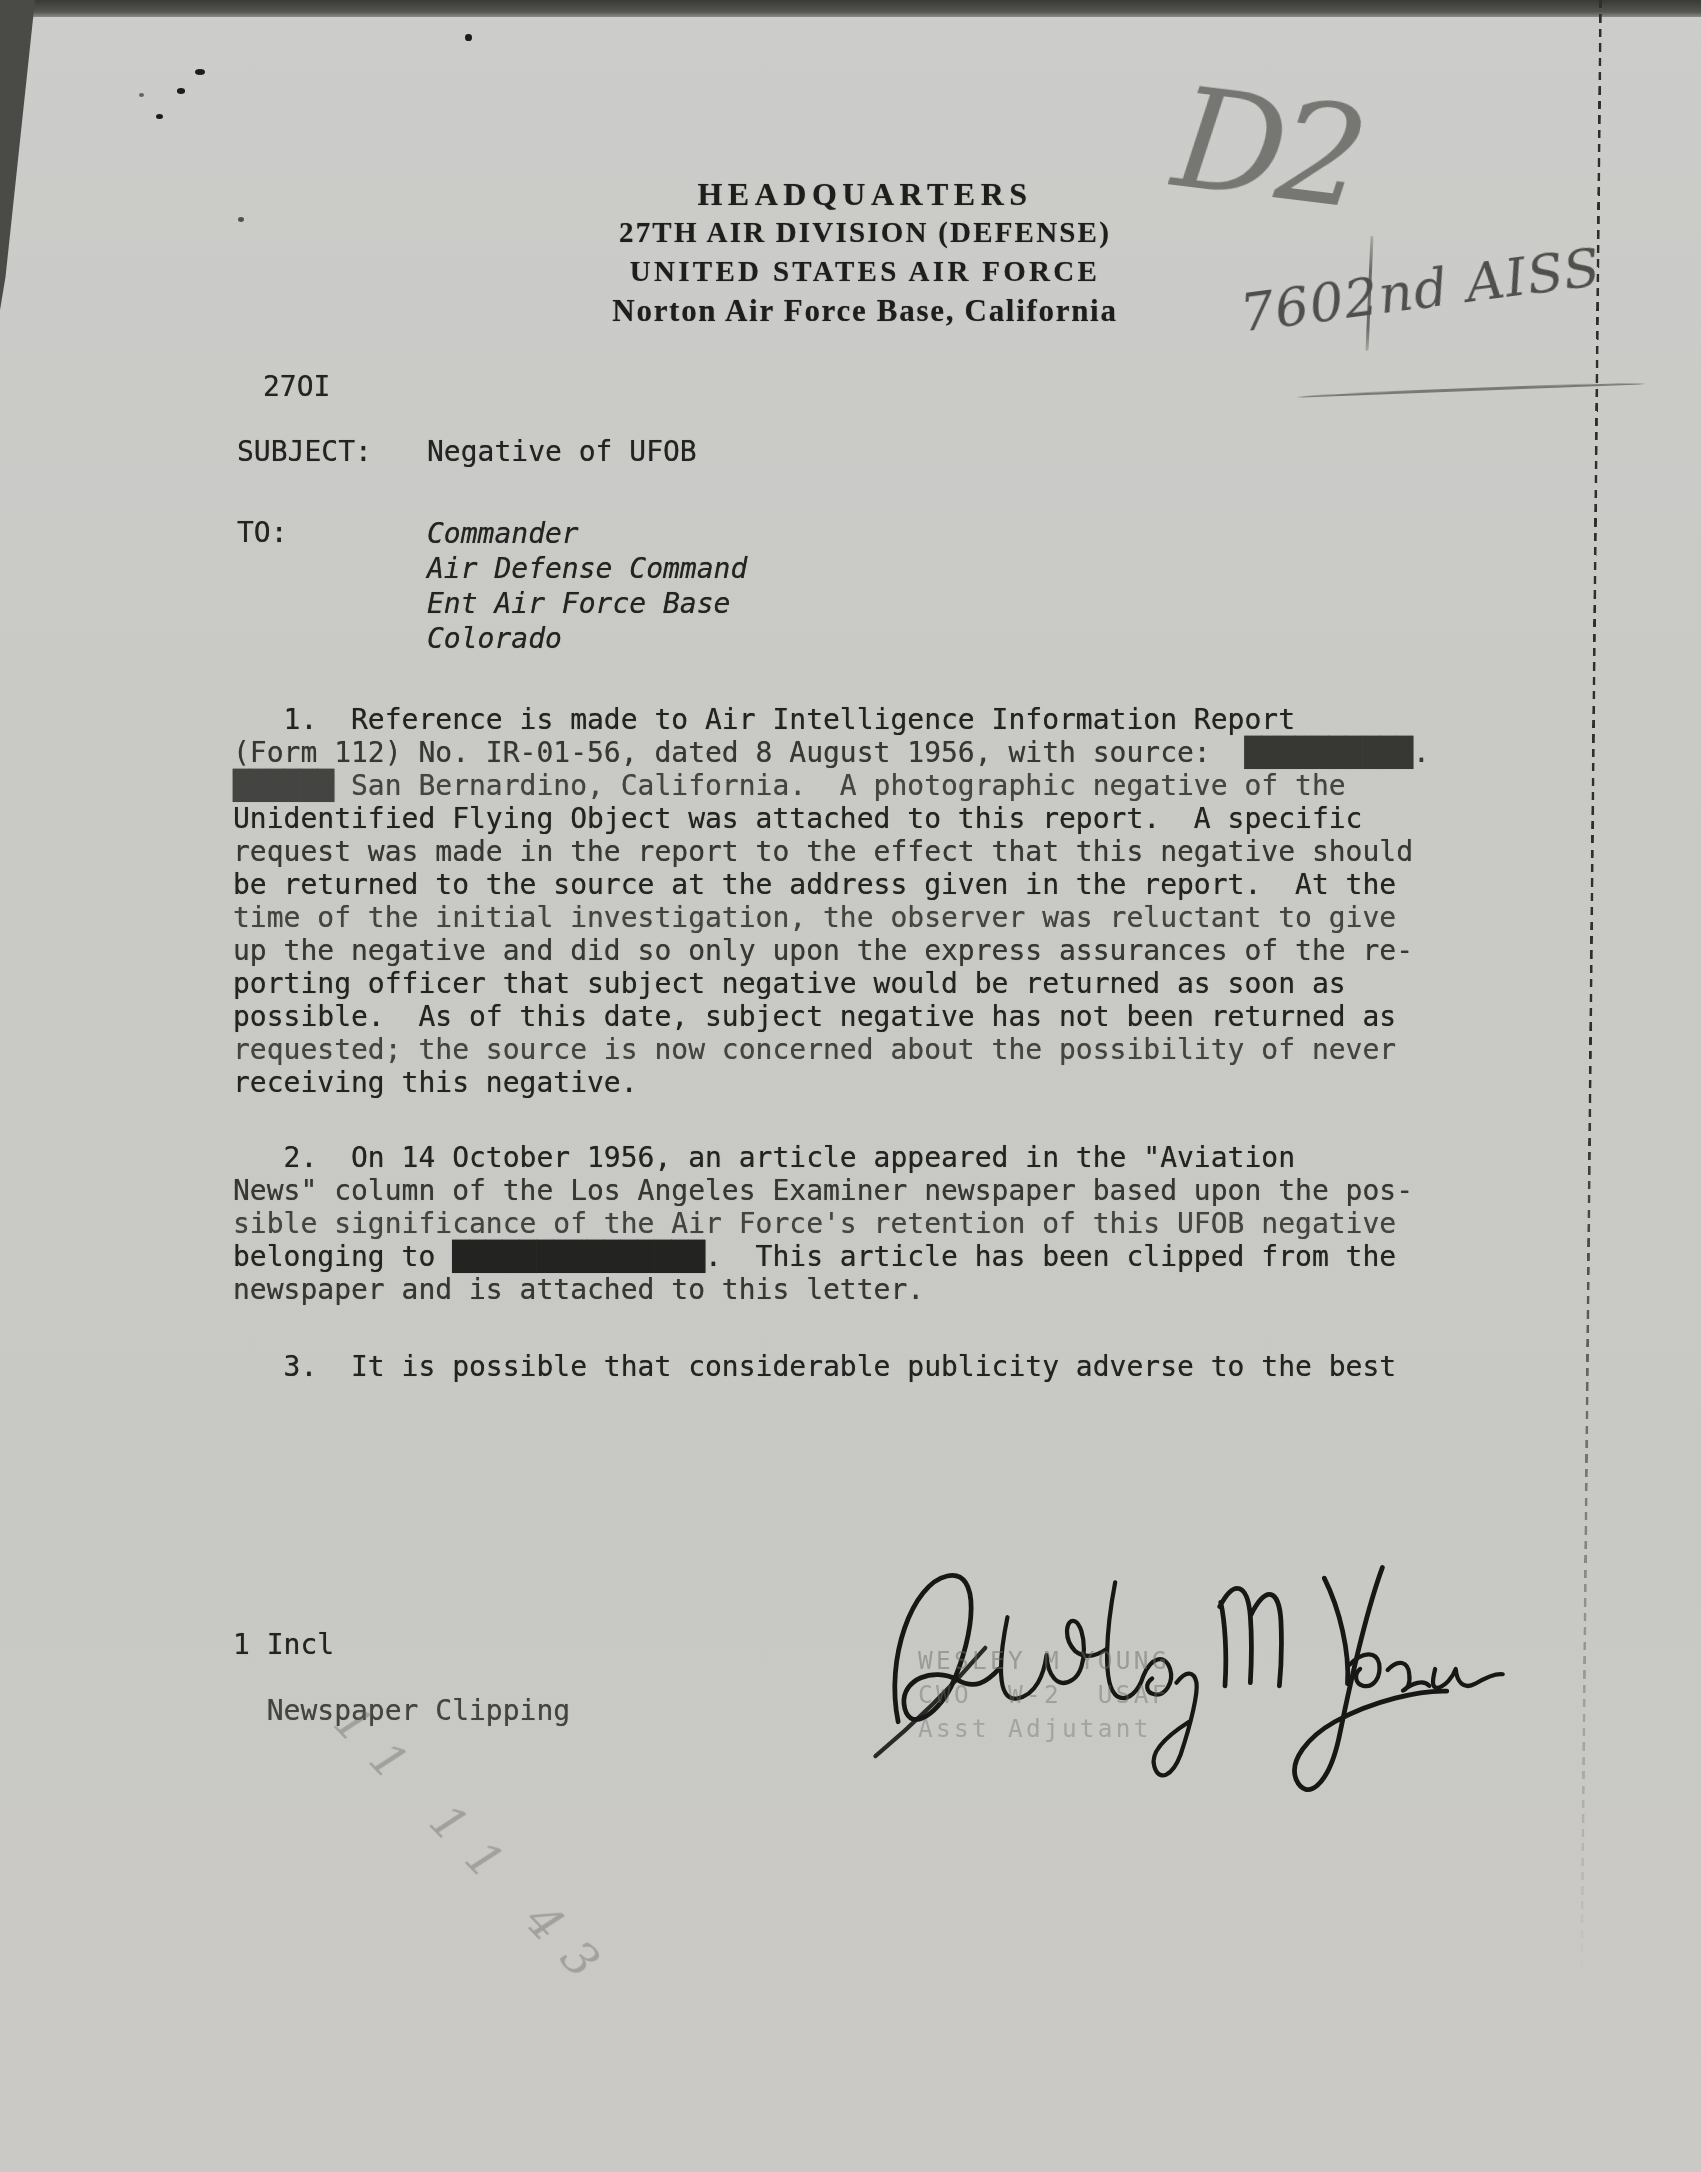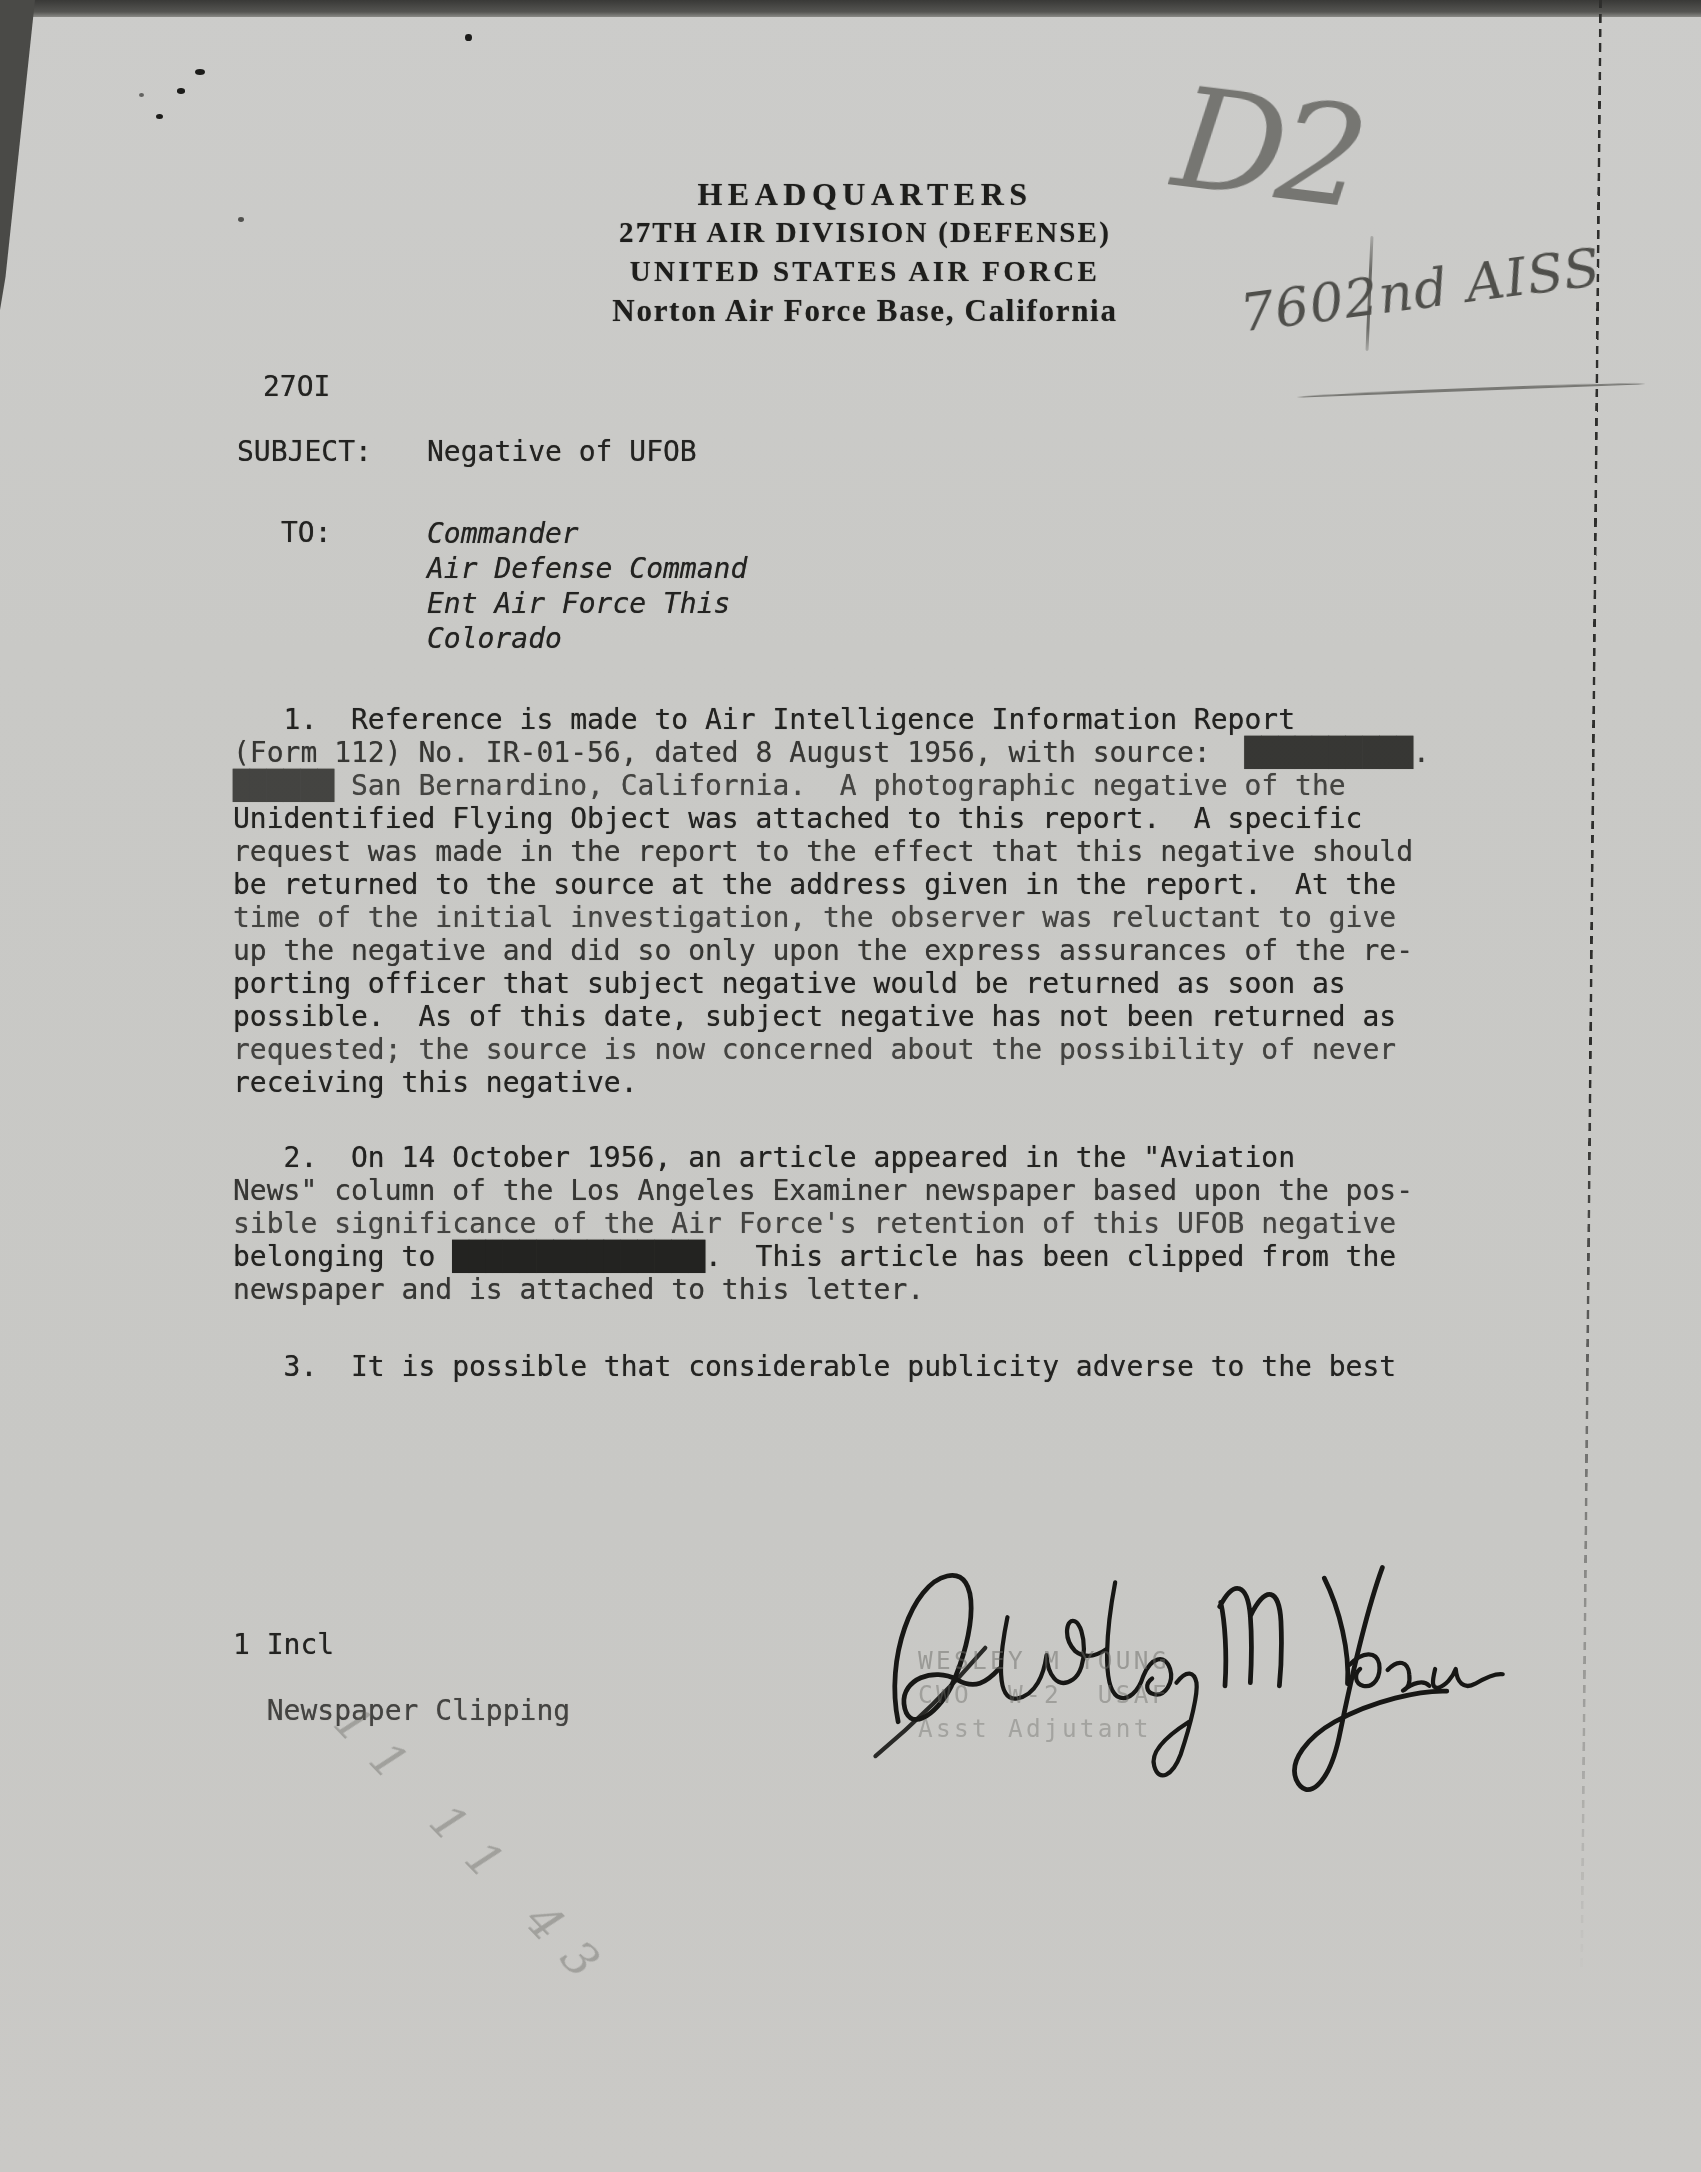--- a/index.html
+++ b/index.html
@@ -80,22 +80,22 @@
     <div class="lh2">27TH AIR DIVISION (DEFENSE)</div>
     <div class="lh3">UNITED STATES AIR FORCE</div>
     <div class="lh4">Norton Air Force Base, California</div>
   </div>
 
   <div class="mono tblock" style="left:263px;top:370px;">27OI</div>
 
   <div class="mono tblock" style="left:237px;top:435px;">SUBJECT:</div>
   <div class="mono tblock" style="left:427px;top:435px;">Negative of UFOB</div>
 
-  <div class="mono tblock" style="left:237px;top:516px;margin-left:44px;">TO:</div>
-  <div class="mono tblock to-lines" style="left:427px;top:516px;"><div class="tline">Commander</div><div class="tline">Air Defense Command</div><div class="tline">Ent Air Force This</div><div class="tline">Colorado</div></div>
+  <div class="mono tblock" style="left:237px;top:516px;">TO:</div>
+  <div class="mono tblock to-lines" style="left:427px;top:516px;"><div class="tline">Commander</div><div class="tline">Air Defense Command</div><div class="tline">Ent Air Force Base</div><div class="tline">Colorado</div></div>
 
   <div class="mono tblock" style="left:233px;top:703px;"><div class="tline">   1.  Reference is made to Air Intelligence Information Report</div><div class="tline">(Form 112) No. IR-01-56, dated 8 August 1956, with source:  ██████████.</div><div class="tline">██████ San Bernardino, California.  A photographic negative of the</div><div class="tline">Unidentified Flying Object was attached to this report.  A specific</div><div class="tline">request was made in the report to the effect that this negative should</div><div class="tline">be returned to the source at the address given in the report.  At the</div><div class="tline">time of the initial investigation, the observer was reluctant to give</div><div class="tline">up the negative and did so only upon the express assurances of the re-</div><div class="tline">porting officer that subject negative would be returned as soon as</div><div class="tline">possible.  As of this date, subject negative has not been returned as</div><div class="tline">requested; the source is now concerned about the possibility of never</div><div class="tline">receiving this negative.</div></div>
   <div class="mono tblock" style="left:233px;top:1141px;"><div class="tline">   2.  On 14 October 1956, an article appeared in the "Aviation</div><div class="tline">News" column of the Los Angeles Examiner newspaper based upon the pos-</div><div class="tline">sible significance of the Air Force's retention of this UFOB negative</div><div class="tline">belonging to ███████████████.  This article has been clipped from the</div><div class="tline">newspaper and is attached to this letter.</div></div>
   <div class="mono tblock" style="left:233px;top:1350px;"><div class="tline">   3.  It is possible that considerable publicity adverse to the best</div></div>
 
 
   <div class="mono tblock" style="left:233px;top:1628px;"><div class="tline">1 Incl</div><div class="tline"> </div><div class="tline">  Newspaper Clipping</div></div>
 
   <svg class="sig" width="660" height="277" viewBox="0 0 1250 500" role="img" aria-label="Wesley M Young">
     <path d="M 52,395 C 130,330 200,260 260,190" stroke-width="8" opacity=".9"></path>

